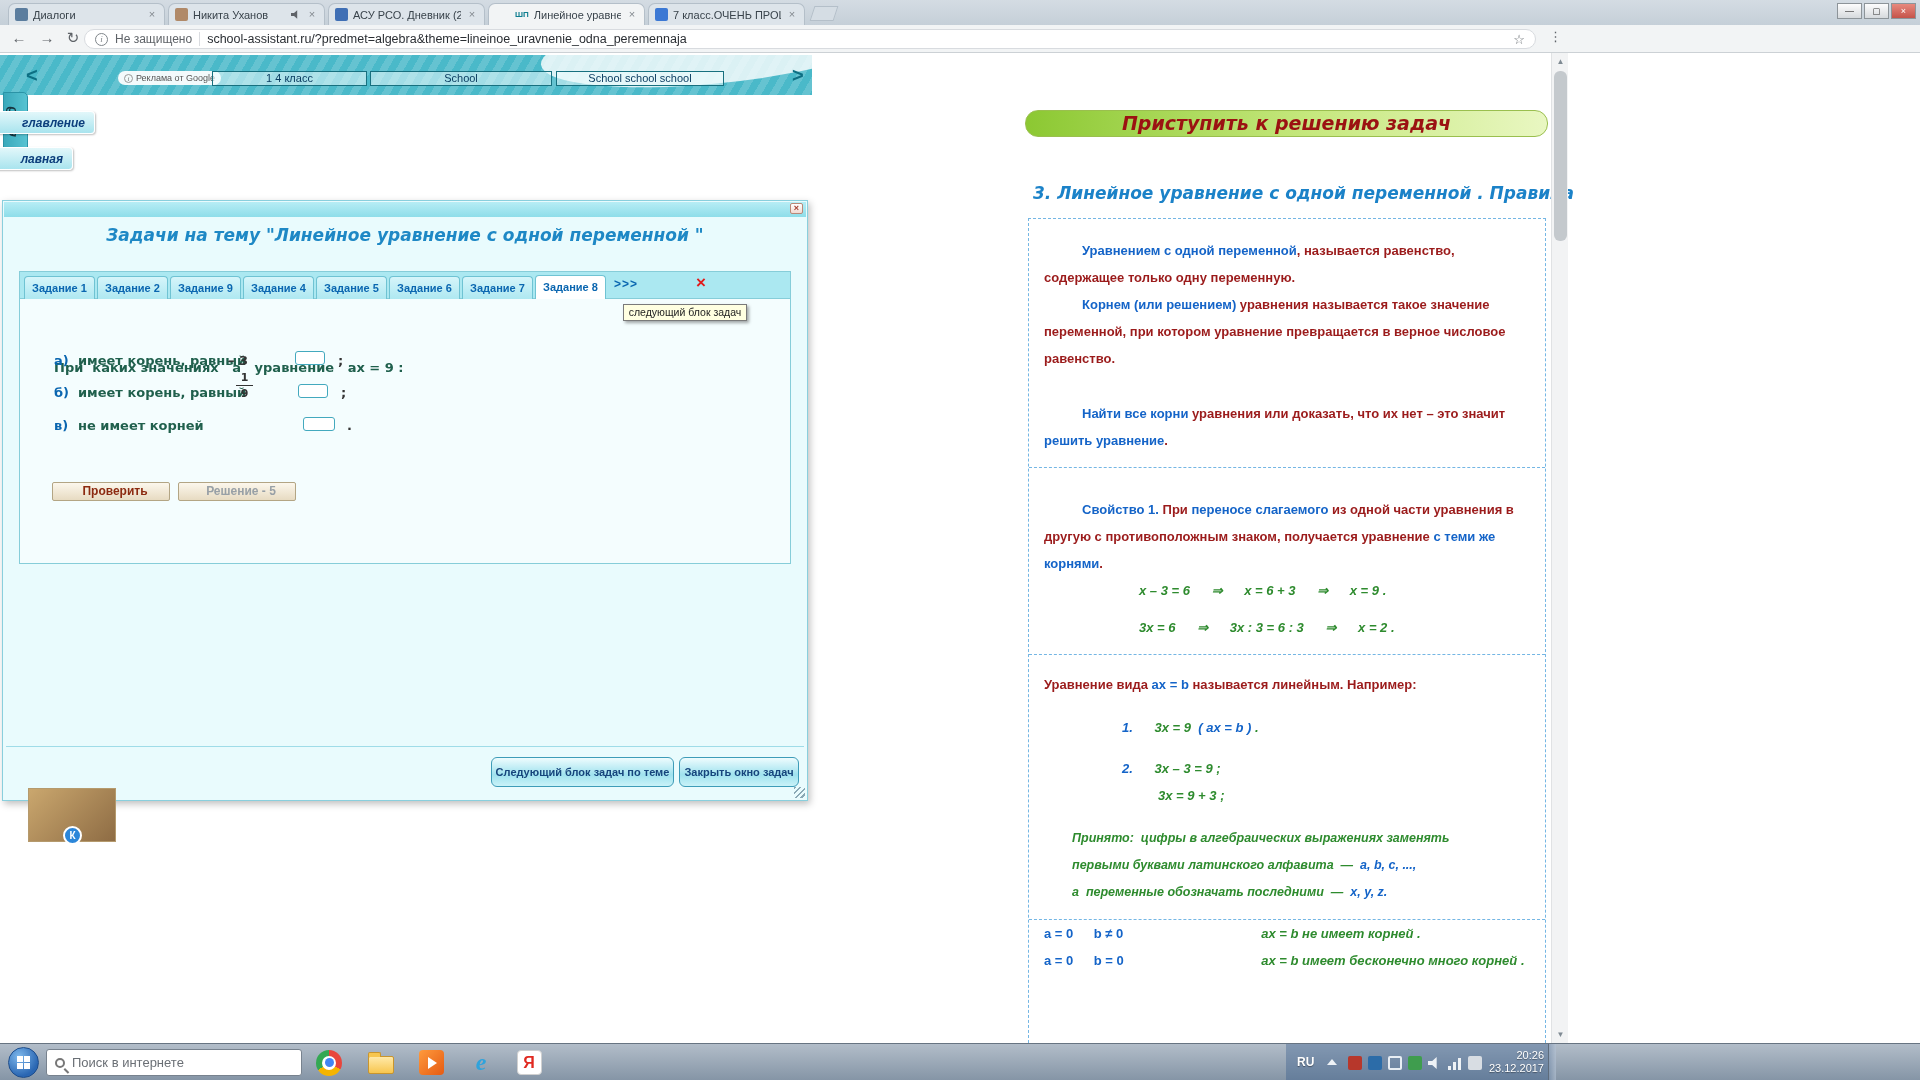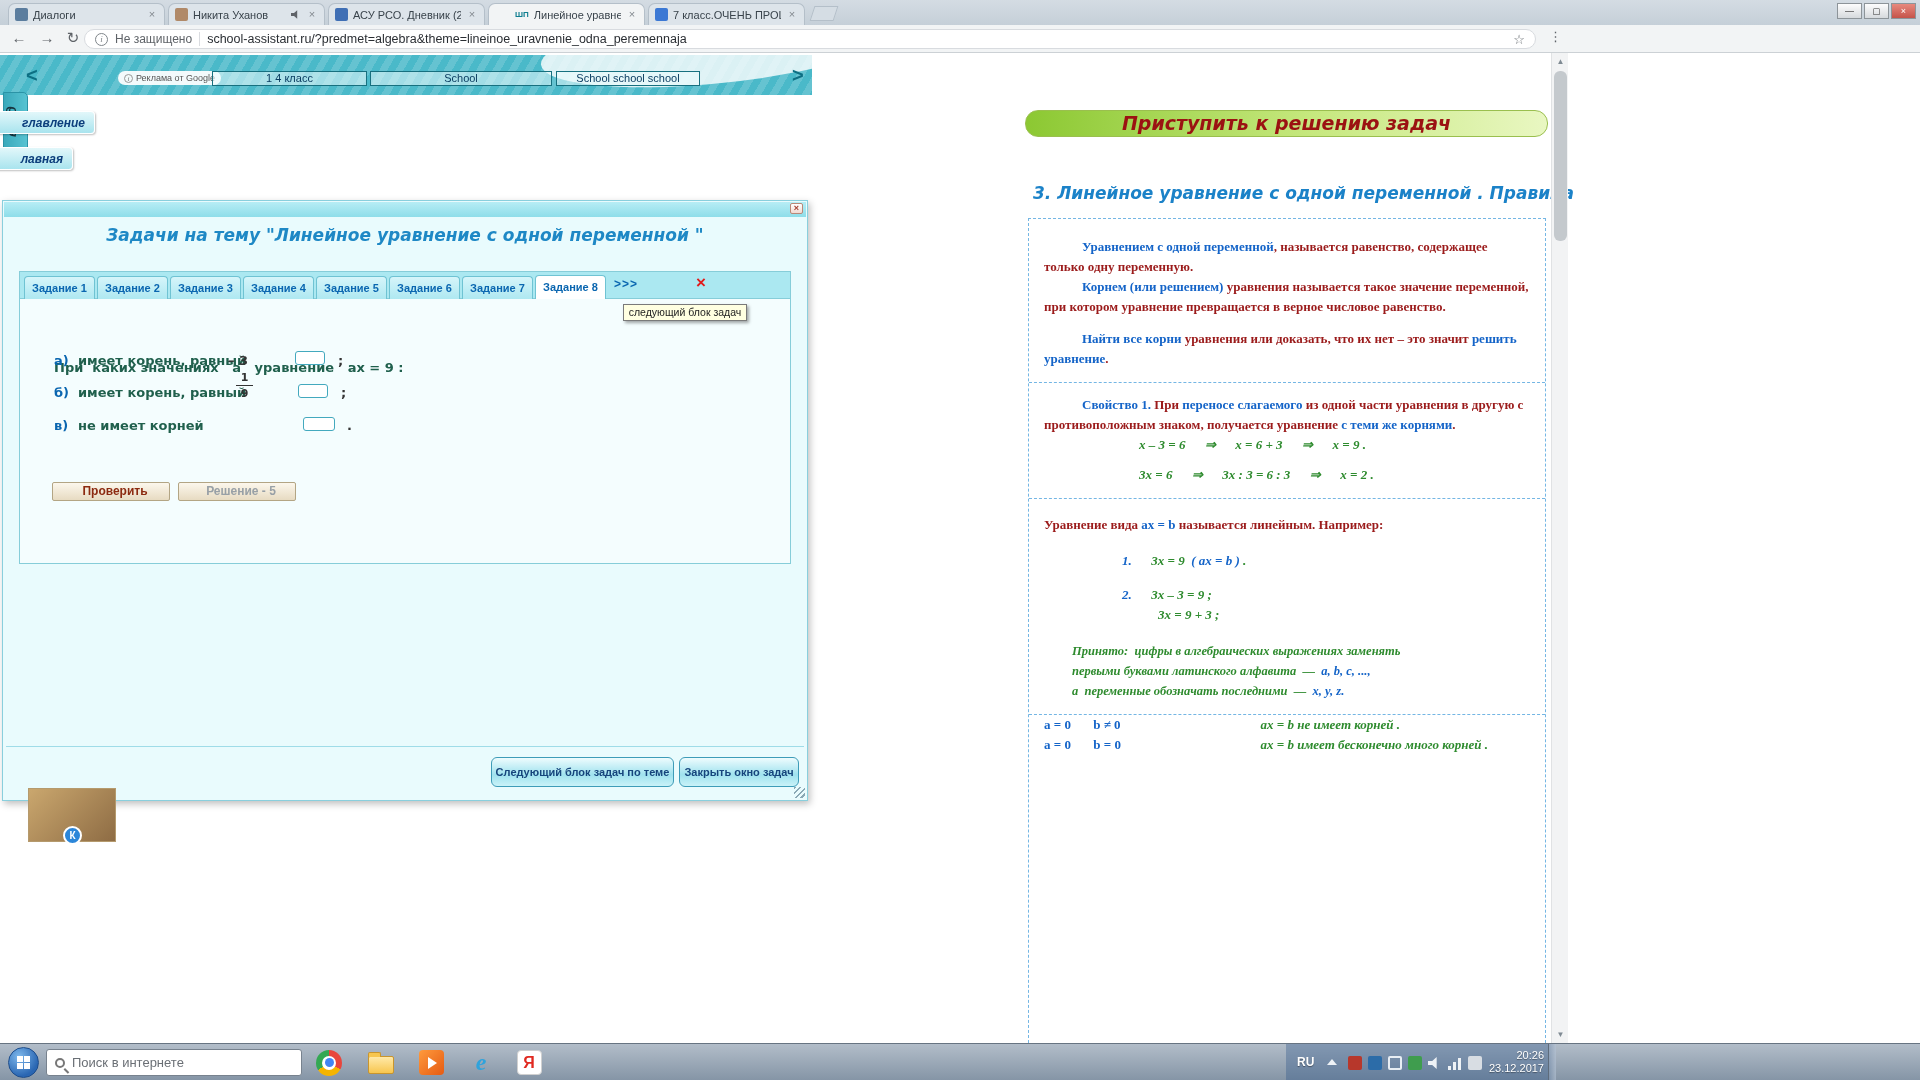--- a/index.html
+++ b/index.html
@@ -149,28 +149,28 @@
            border-radius:13px;
            background:linear-gradient(90deg,#8cc832,#c6e87e 55%,#e9f7c2);
            border:1px solid #9abf4e; text-align:center; font-size:19px;
            line-height:24px; font-weight:bold; font-style:italic; color:#9b1212;
            font-family:"DejaVu Sans",sans-serif; }
   .ptitle { position:absolute; left:1033px; top:130px; font-size:17px;
             font-weight:bold; font-style:italic; color:#1b82c8;
             font-family:"DejaVu Sans",sans-serif; }
   .pbox { position:absolute; left:1028px; top:165px; width:518px; height:825px;
           border:1px dashed #74b6e4; border-bottom:none; padding:12px 15px 9px;
-          font-family:Liberation Serif, serif; font-size:13px; font-weight:bold;
-          line-height:20px; color:#9b1b1b; }
+          font-family:Liberation Sans, sans-serif; font-size:13px; font-weight:bold;
+          line-height:27px; color:#9b1b1b; }
   .pp { text-indent:38px; }
   .div-d { border-top:1px dashed #74b6e4; margin:13px -15px 0; }
   .p-eq { white-space:pre; font-style:italic; }
   .c-b { color:#1464c8; } .c-r { color:#9b1b1b; }
   .c-g { color:#2e8b2e; }
-  .mt6{margin-top:6px;} .mt10{margin-top:10px;} .mt12{margin-top:12px;}
+  .mt6{margin-top:6px;} .mt10{margin-top:10px;} .mt12{margin-top:28px;}
   .mt14{margin-top:14px;} .mt16{margin-top:16px;}
   .pl78{padding-left:78px;} .pl95{padding-left:95px;} .pl114{padding-left:114px;}
   .pl28{padding-left:28px;}
   .note { font-style:italic; white-space:pre; font-size:12.5px; }
   .trow { white-space:nowrap; }
   .tc1 { display:inline-block; width:46px;  color:#1464c8; }
   .tc2 { display:inline-block; width:164px; color:#1464c8; }
   .tc3 { font-style:italic; color:#2e8b2e; }
 
   
@@ -304,38 +304,38 @@
 
     <div class="banner">
       <div class="swoosh"></div>
       <span class="bnav" style="left:26px">&lt;</span>
       <div class="ad-badge">
         <span class="ad-i">i</span>
         <span>Реклама от Google</span>
       </div>
       <div class="adlink" style="left:212px;width:155px">1 4 класс</div>
       <div class="adlink" style="left:370px;width:182px">School</div>
-      <div class="adlink" style="left:556px;width:144px">School school school</div>
+      <div class="adlink" style="left:556px;width:168px">School school school</div>
       <span class="bnav" style="left:792px">&gt;</span>
     </div>
 
     <div class="vhod">вход</div>
     <div class="mi mi-1">главление</div>
     <div class="mi mi-2">лавная</div>
 
     <div class="modal">
       <div class="mtitlebar"></div>
       <div class="mclose">×</div>
       <div class="mtitle">Задачи на тему "Линейное уравнение с одной переменной "</div>
 
       <div class="ibox">
         <div class="tstrip"></div>
         <div class="mtab" style="left:4px">Задание 1</div>
         <div class="mtab" style="left:77px">Задание 2</div>
-        <div class="mtab" style="left:150px">Задание 3</div>
+        <div class="mtab" style="left:150px">Задание 9</div>
         <div class="mtab" style="left:223px">Задание 4</div>
         <div class="mtab" style="left:296px">Задание 5</div>
         <div class="mtab" style="left:369px">Задание 6</div>
         <div class="mtab" style="left:442px">Задание 7</div>
         <div class="mtab active" style="left:515px">Задание 8</div>
         <div class="mmore">&gt;&gt;&gt;</div>
         <div class="mredx">×</div>
 
         <span class="abs mfont q" style="left:34px;top:48px">При  каких значениях   а   уравнение   ах = 9 :</span>
 

